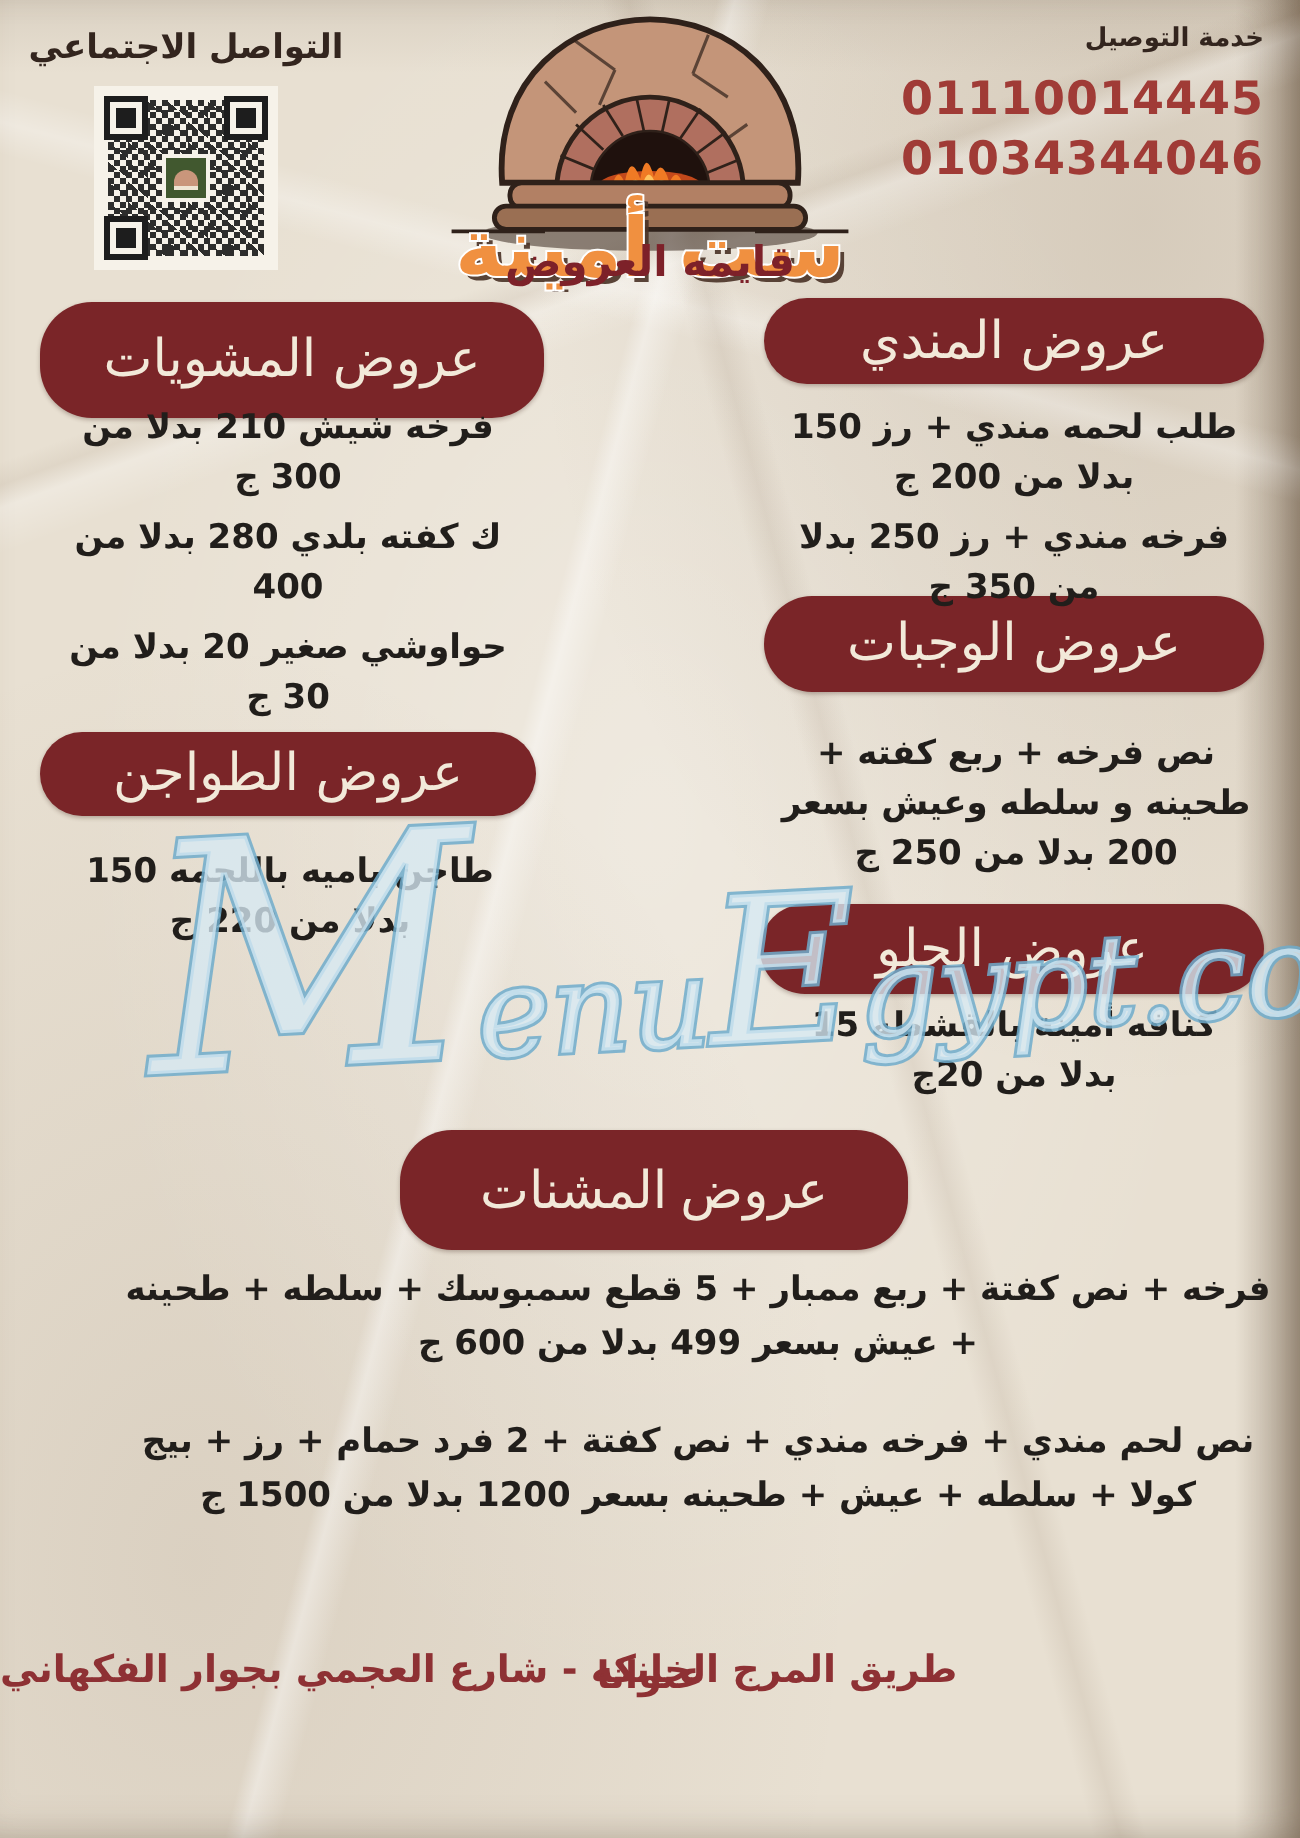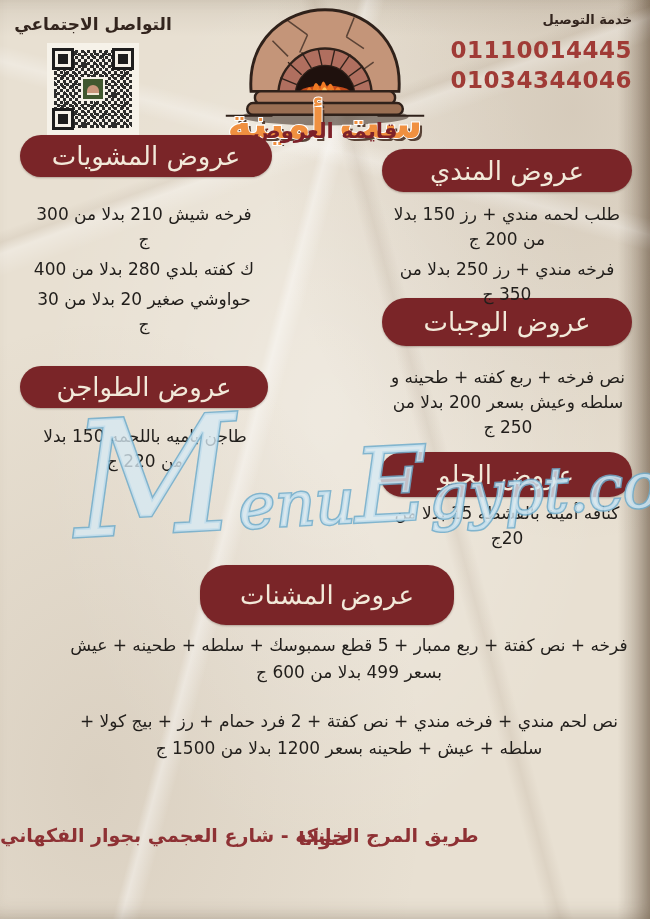--- a/index.html
+++ b/index.html
@@ -34,28 +34,28 @@
   .qr-center{position:absolute;left:31px;top:31px;width:24px;height:24px;background:#41582f;border:2px solid #f6f2e9;box-sizing:border-box;display:flex;align-items:flex-end;justify-content:center;}
   .qr-dome{width:12px;height:8px;background:#c9967b;border-radius:7px 7px 0 0;margin-bottom:4px;border-bottom:2px solid #efe6d4;}
   .delivery{position:absolute;top:12px;right:18px;text-align:right;}
   .delivery-title{font-size:13px;font-weight:bold;color:#33251e;margin-bottom:8px;}
   .phone{font-size:23px;font-weight:bold;color:#a03b36;line-height:1.32;letter-spacing:.5px;}
   
   .logo{position:absolute;top:-2px;left:218px;width:214px;}
   .menu-title{position:absolute;top:119px;left:0;width:650px;text-align:center;font-size:21px;font-weight:bold;color:#7d2129;}
   
   .pill{position:absolute;background:#7a2528;color:#f2e9d9;border-radius:26px;display:flex;align-items:center;justify-content:center;font-size:26px;box-shadow:0 1px 2px rgba(60,30,20,.3);}
-  .pill-grills{left:20px;top:135px;width:252px;height:42px;text-align:center;}
+  .pill-grills{left:20px;top:151px;width:252px;height:58px;text-align:center;}
   .pill-mandi{left:382px;top:149px;width:250px;height:43px;}
   .pill-meals{left:382px;top:298px;width:250px;height:48px;}
   .pill-tagines{left:20px;top:366px;width:248px;height:42px;}
   .pill-desserts{left:380px;top:452px;width:252px;height:45px;}
   .pill-mashannat{left:200px;top:565px;width:254px;height:60px;font-family:Liberation Serif, serif;}
   
-  .items{position:absolute;text-align:center;font-weight:normal;color:#211e1b;}
+  .items{position:absolute;text-align:center;font-weight:bold;color:#211e1b;}
   .item{font-size:17px;line-height:25px;margin:0 0 5px 0;}
   .items-grills{left:30px;top:202px;width:228px;}
   .items-mandi{left:392px;top:202px;width:230px;}
   .items-meals{left:390px;top:365px;width:236px;}
   .items-tagines{left:34px;top:424px;width:222px;}
   .items-desserts{left:392px;top:501px;width:230px;}
   .items-mashannat{left:35px;top:632px;width:580px;margin-left:24px;}
   .items-mashannat .item{margin-bottom:22px;line-height:27px;}
   
   .footer-heading{position:absolute;top:787px;left:0;width:650px;text-align:center;font-size:19px;font-weight:bold;color:#8e3134;margin-top:40px;}

